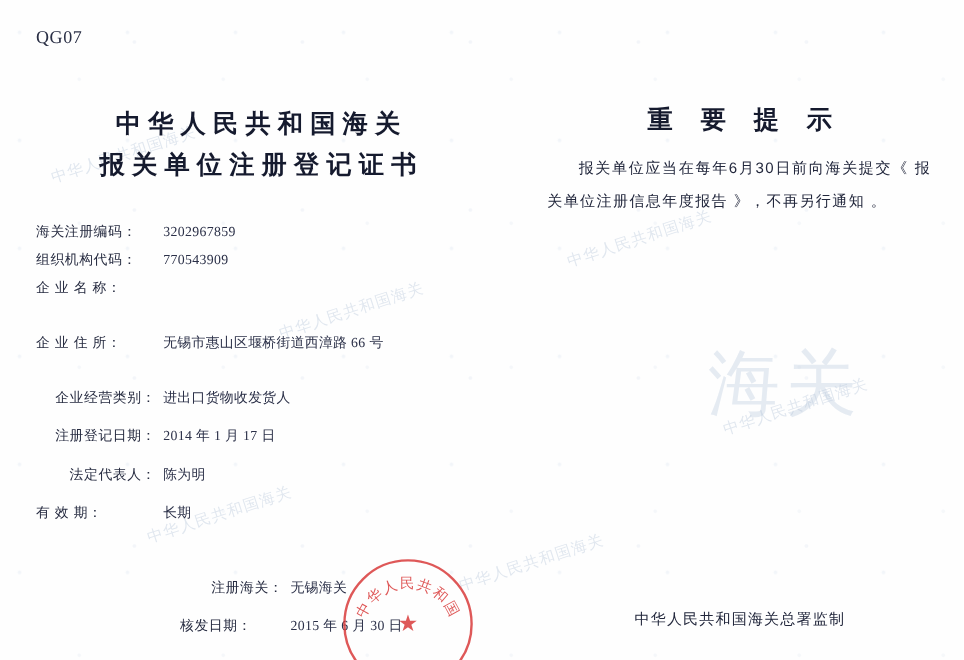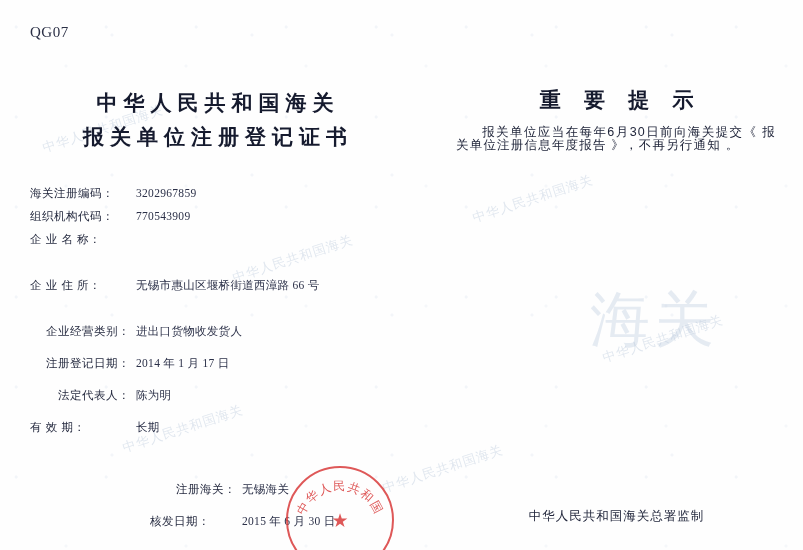--- a/index.html
+++ b/index.html
@@ -181,21 +181,21 @@
     letter-spacing: 9px;
     color: #151a2e;
     text-indent: 9px;
   }
   .notice-body {
     position: absolute;
     left: 26px;
     top: 126px;
     width: 320px;
     font-size: 12.5px;
-    line-height: 13px;
+    line-height: 28px;
     letter-spacing: 1.2px;
     color: #22273c;
     text-align: justify;
     font-family: "Liberation Sans", sans-serif;
   }
   .notice-body .indent { display: inline-block; width: 26px; }
 
   .issuer {
     position: absolute;
     left: 0;

